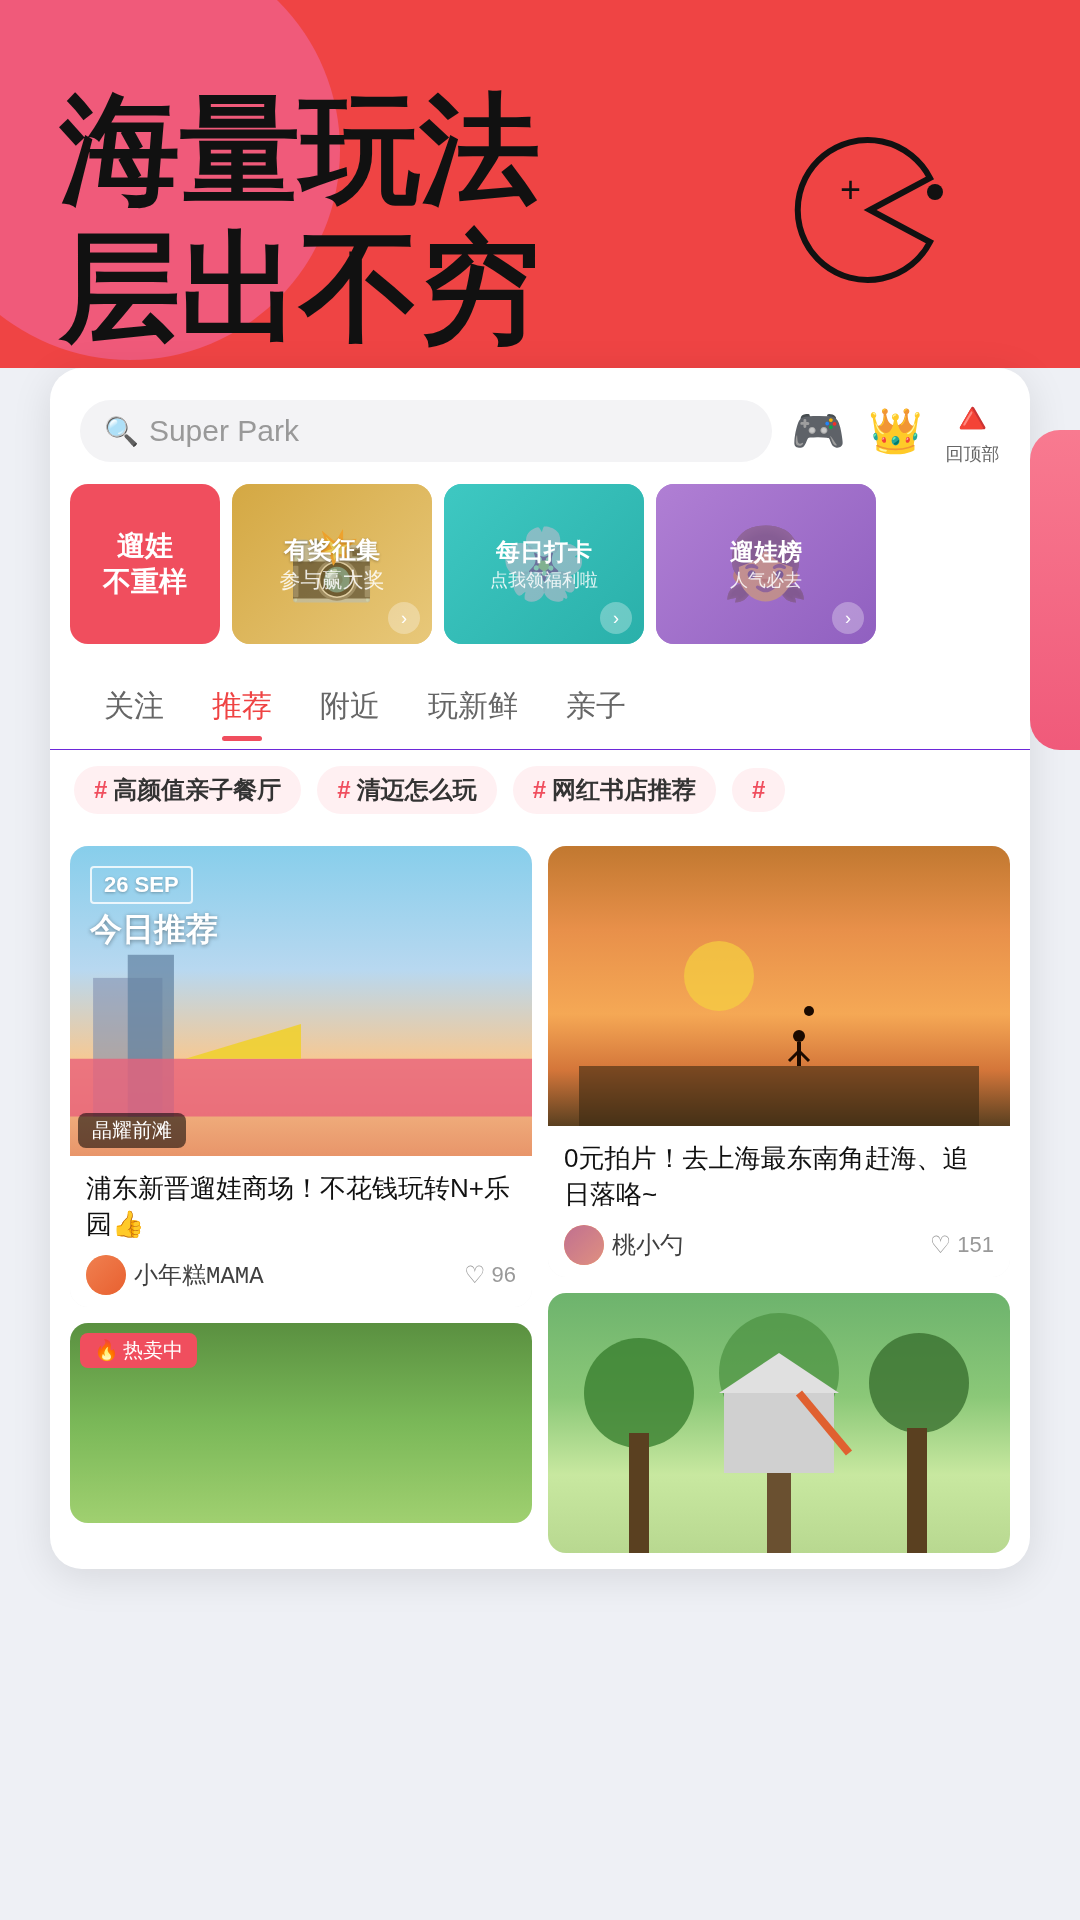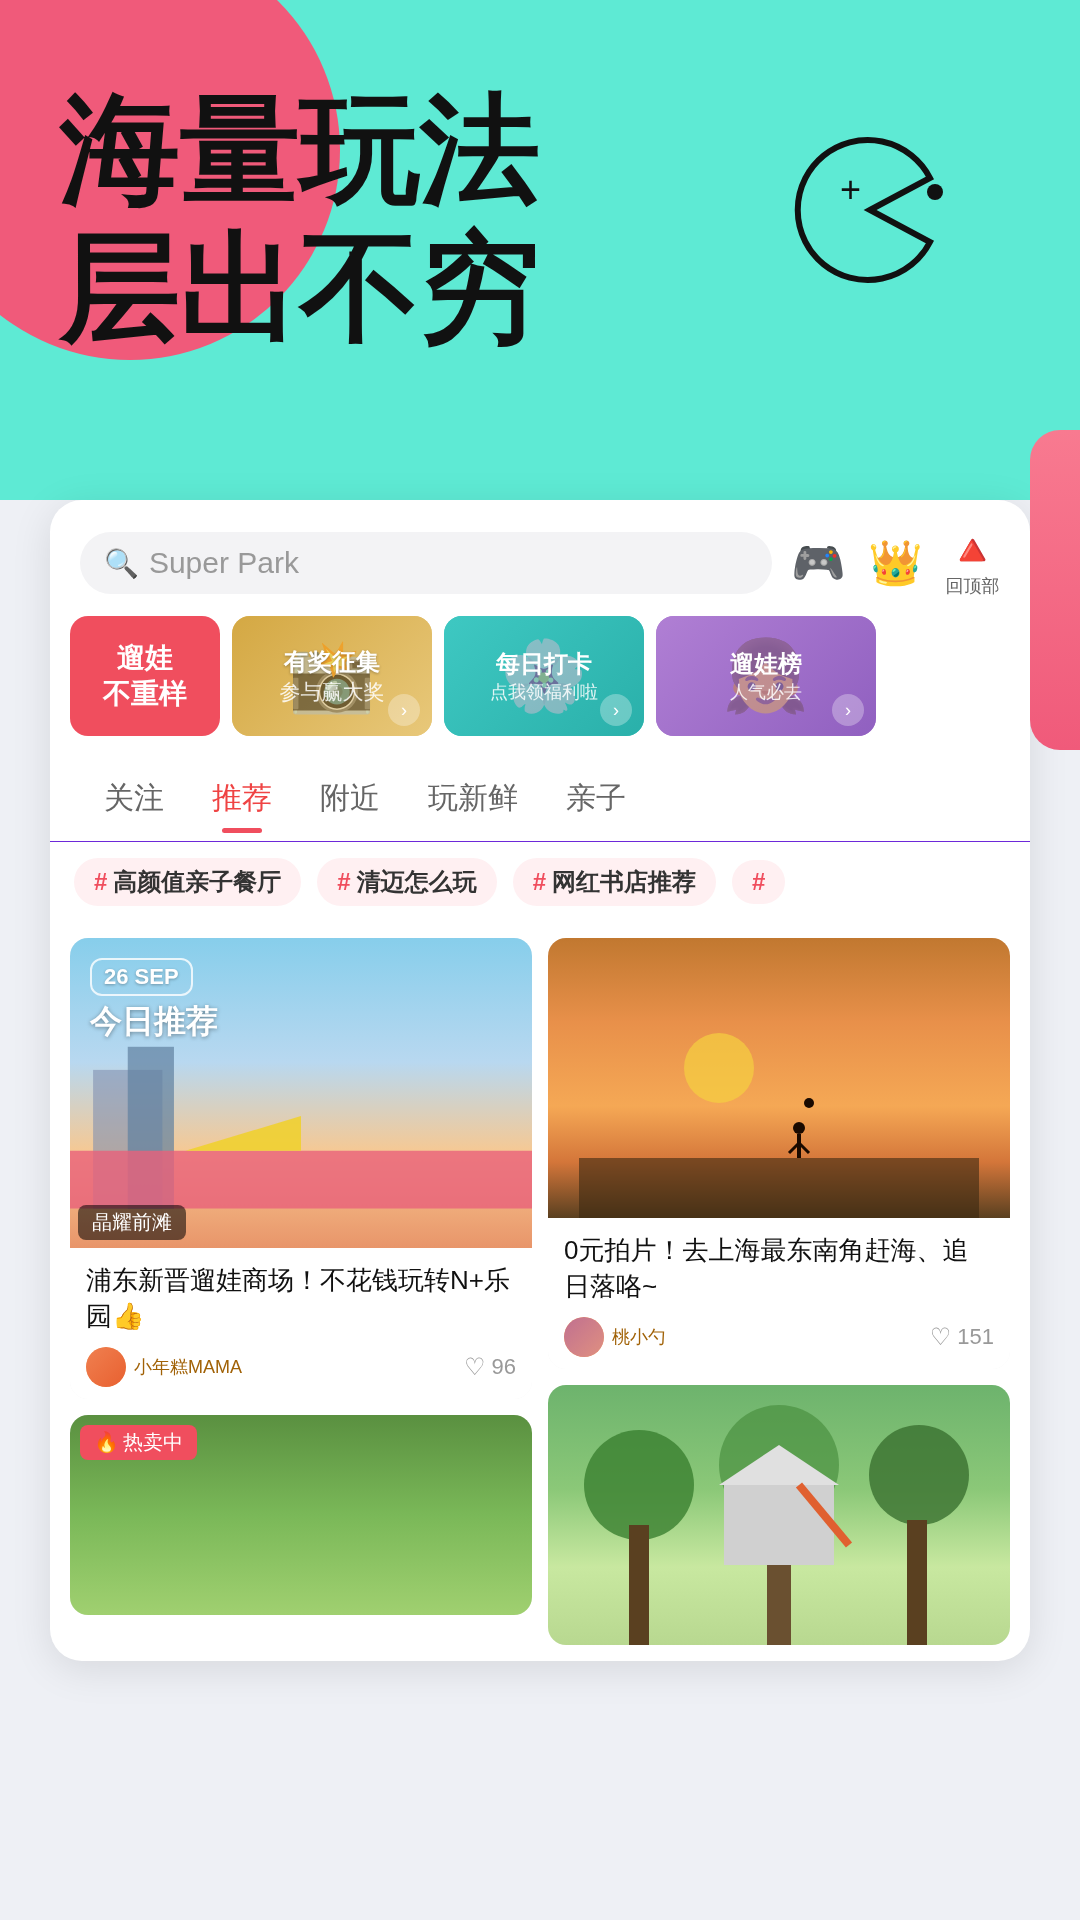--- a/index.html
+++ b/index.html
@@ -9,22 +9,22 @@
       min-height: 1920px;
       background: #eef0f5;
       font-family: -apple-system, 'PingFang SC', 'Helvetica Neue', sans-serif;
       overflow-x: hidden;
     }
 
     
     .hero {
       position: relative;
       width: 1080px;
-      height: 500px;
-      background: #5eead4;
+      height: 368px;
+      background: #ef4444;
       overflow: hidden;
       padding-left: 16px;
     }
     .hero-blob {
       position: absolute;
       top: -60px;
       left: -80px;
       width: 420px;
       height: 420px;
       background: #f05a7a;
@@ -120,21 +120,21 @@
 
     
     .banner-row {
       display: flex;
       gap: 12px;
       padding: 0 20px 20px;
       overflow: hidden;
     }
     .banner-card {
       flex: 1;
-      height: 120px;
+      height: 160px;
       border-radius: 18px;
       overflow: hidden;
       position: relative;
       display: flex;
       align-items: center;
       justify-content: center;
     }
     .banner-card-red {
       background: #f04e5e;
       flex: 0 0 150px;
@@ -366,22 +366,23 @@
       height: 40px;
       border-radius: 50%;
       background: #f0a070;
       display: flex;
       align-items: center;
       justify-content: center;
       font-size: 20px;
       overflow: hidden;
     }
     .author-name {
-      font-size: 18px;
-      color: #a16207;
+      font-size: 24px;
+      color: #404040;
+      font-family: Liberation Mono, monospace;
     }
     .card-likes {
       display: flex;
       align-items: center;
       gap: 6px;
       color: #999;
       font-size: 22px;
     }
     .heart-icon {
       font-size: 24px;
@@ -498,21 +499,21 @@
 
   <div class="content-grid">
 
     <div class="content-col">
 
       <div class="content-card">
 
         <div class="card-img-sky" style="height:310px;">
 
           <div class="date-badge">
-            <div style="border:2px solid rgba(255,255,255,0.8); border-radius:12px; padding:4px 12px; display:inline-block;">
+            <div style="border:2px solid rgba(255,255,255,0.8); border-radius:4px; padding:4px 12px; display:inline-block;">
               <span class="date-text">26 SEP</span>
             </div>
             <div class="today-label">今日推荐</div>
           </div>
 
           <svg width="100%" height="100%" style="position:absolute; bottom:0;" viewBox="0 0 400 200">
 
             <rect x="20" y="80" width="60" height="120" fill="#8090b0" opacity="0.6"></rect>
             <rect x="50" y="60" width="40" height="140" fill="#6080a0" opacity="0.7"></rect>
 

